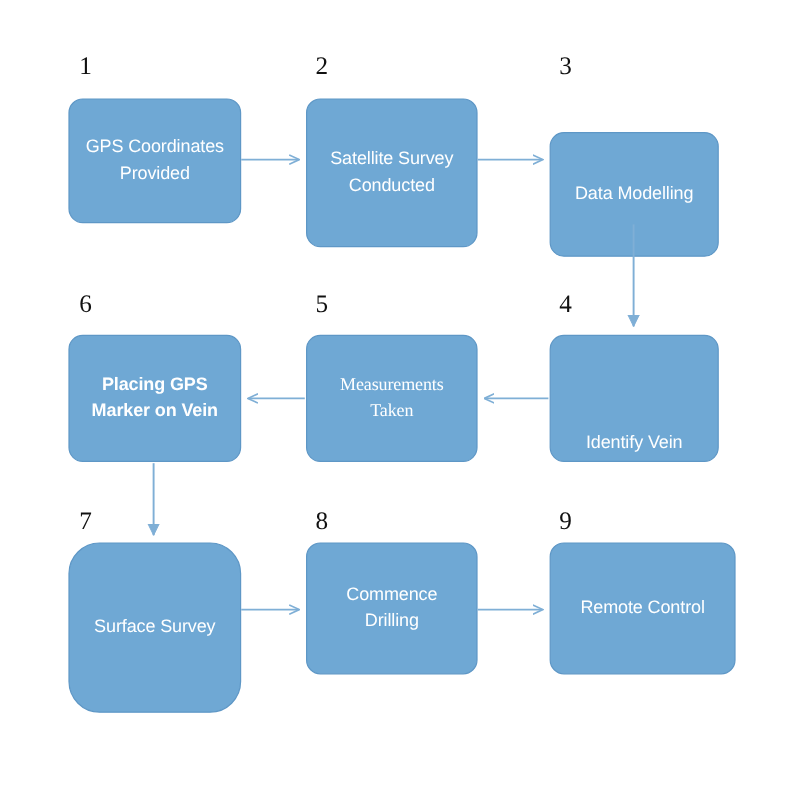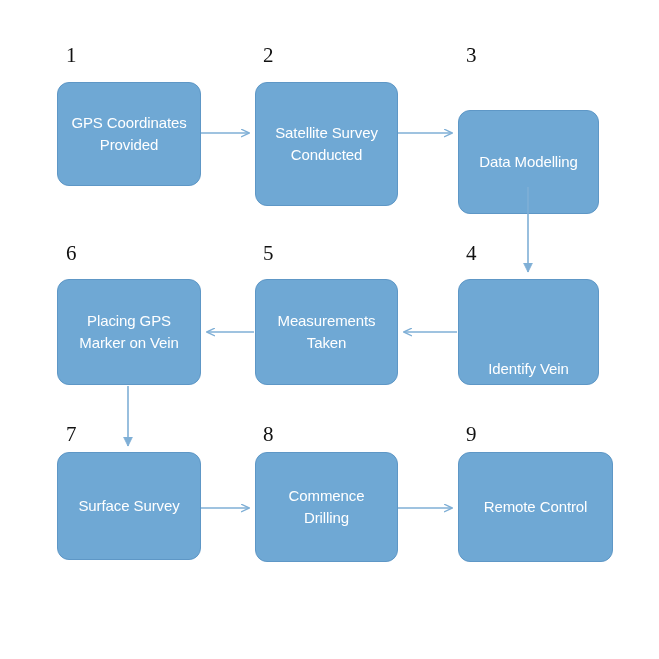--- a/index.html
+++ b/index.html
@@ -76,38 +76,38 @@
     <span class="node-label">Satellite Survey
 Conducted</span>
   </div>
 
   <div class="step-num" style="left:466px; top:45px;">3</div>
   <div class="node" style="left:458px; top:82px; width:141px; height:104px;margin-top:28px;">
     <span class="node-label">Data Modelling</span>
   </div>
 
   <div class="step-num" style="left:66px; top:243px;">6</div>
-  <div class="node" style="left:57px; top:279px; width:144px; height:106px;">
+  <div class="node" style="left:57px; top:279px; width:144px; height:106px;font-weight:bold;">
     <span class="node-label">Placing GPS
 Marker on Vein</span>
   </div>
 
   <div class="step-num" style="left:263px; top:243px;">5</div>
-  <div class="node" style="left:255px; top:279px; width:143px; height:106px;">
+  <div class="node" style="left:255px; top:279px; width:143px; height:106px;font-family:Liberation Serif, serif;">
     <span class="node-label">Measurements
 Taken</span>
   </div>
 
   <div class="step-num" style="left:466px; top:243px;">4</div>
   <div class="node" style="left:458px; top:279px; width:141px; height:106px;align-items:flex-end;">
     <span class="node-label">Identify Vein</span>
   </div>
 
   <div class="step-num" style="left:66px; top:424px;">7</div>
-  <div class="node" style="left:57px; top:452px; width:144px; height:108px;">
+  <div class="node" style="left:57px; top:452px; width:144px; height:142px;border-radius:26px;">
     <span class="node-label">Surface Survey</span>
   </div>
 
   <div class="step-num" style="left:263px; top:424px;">8</div>
   <div class="node" style="left:255px; top:452px; width:143px; height:110px;">
     <span class="node-label">Commence
 Drilling</span>
   </div>
 
   <div class="step-num" style="left:466px; top:424px;">9</div>

